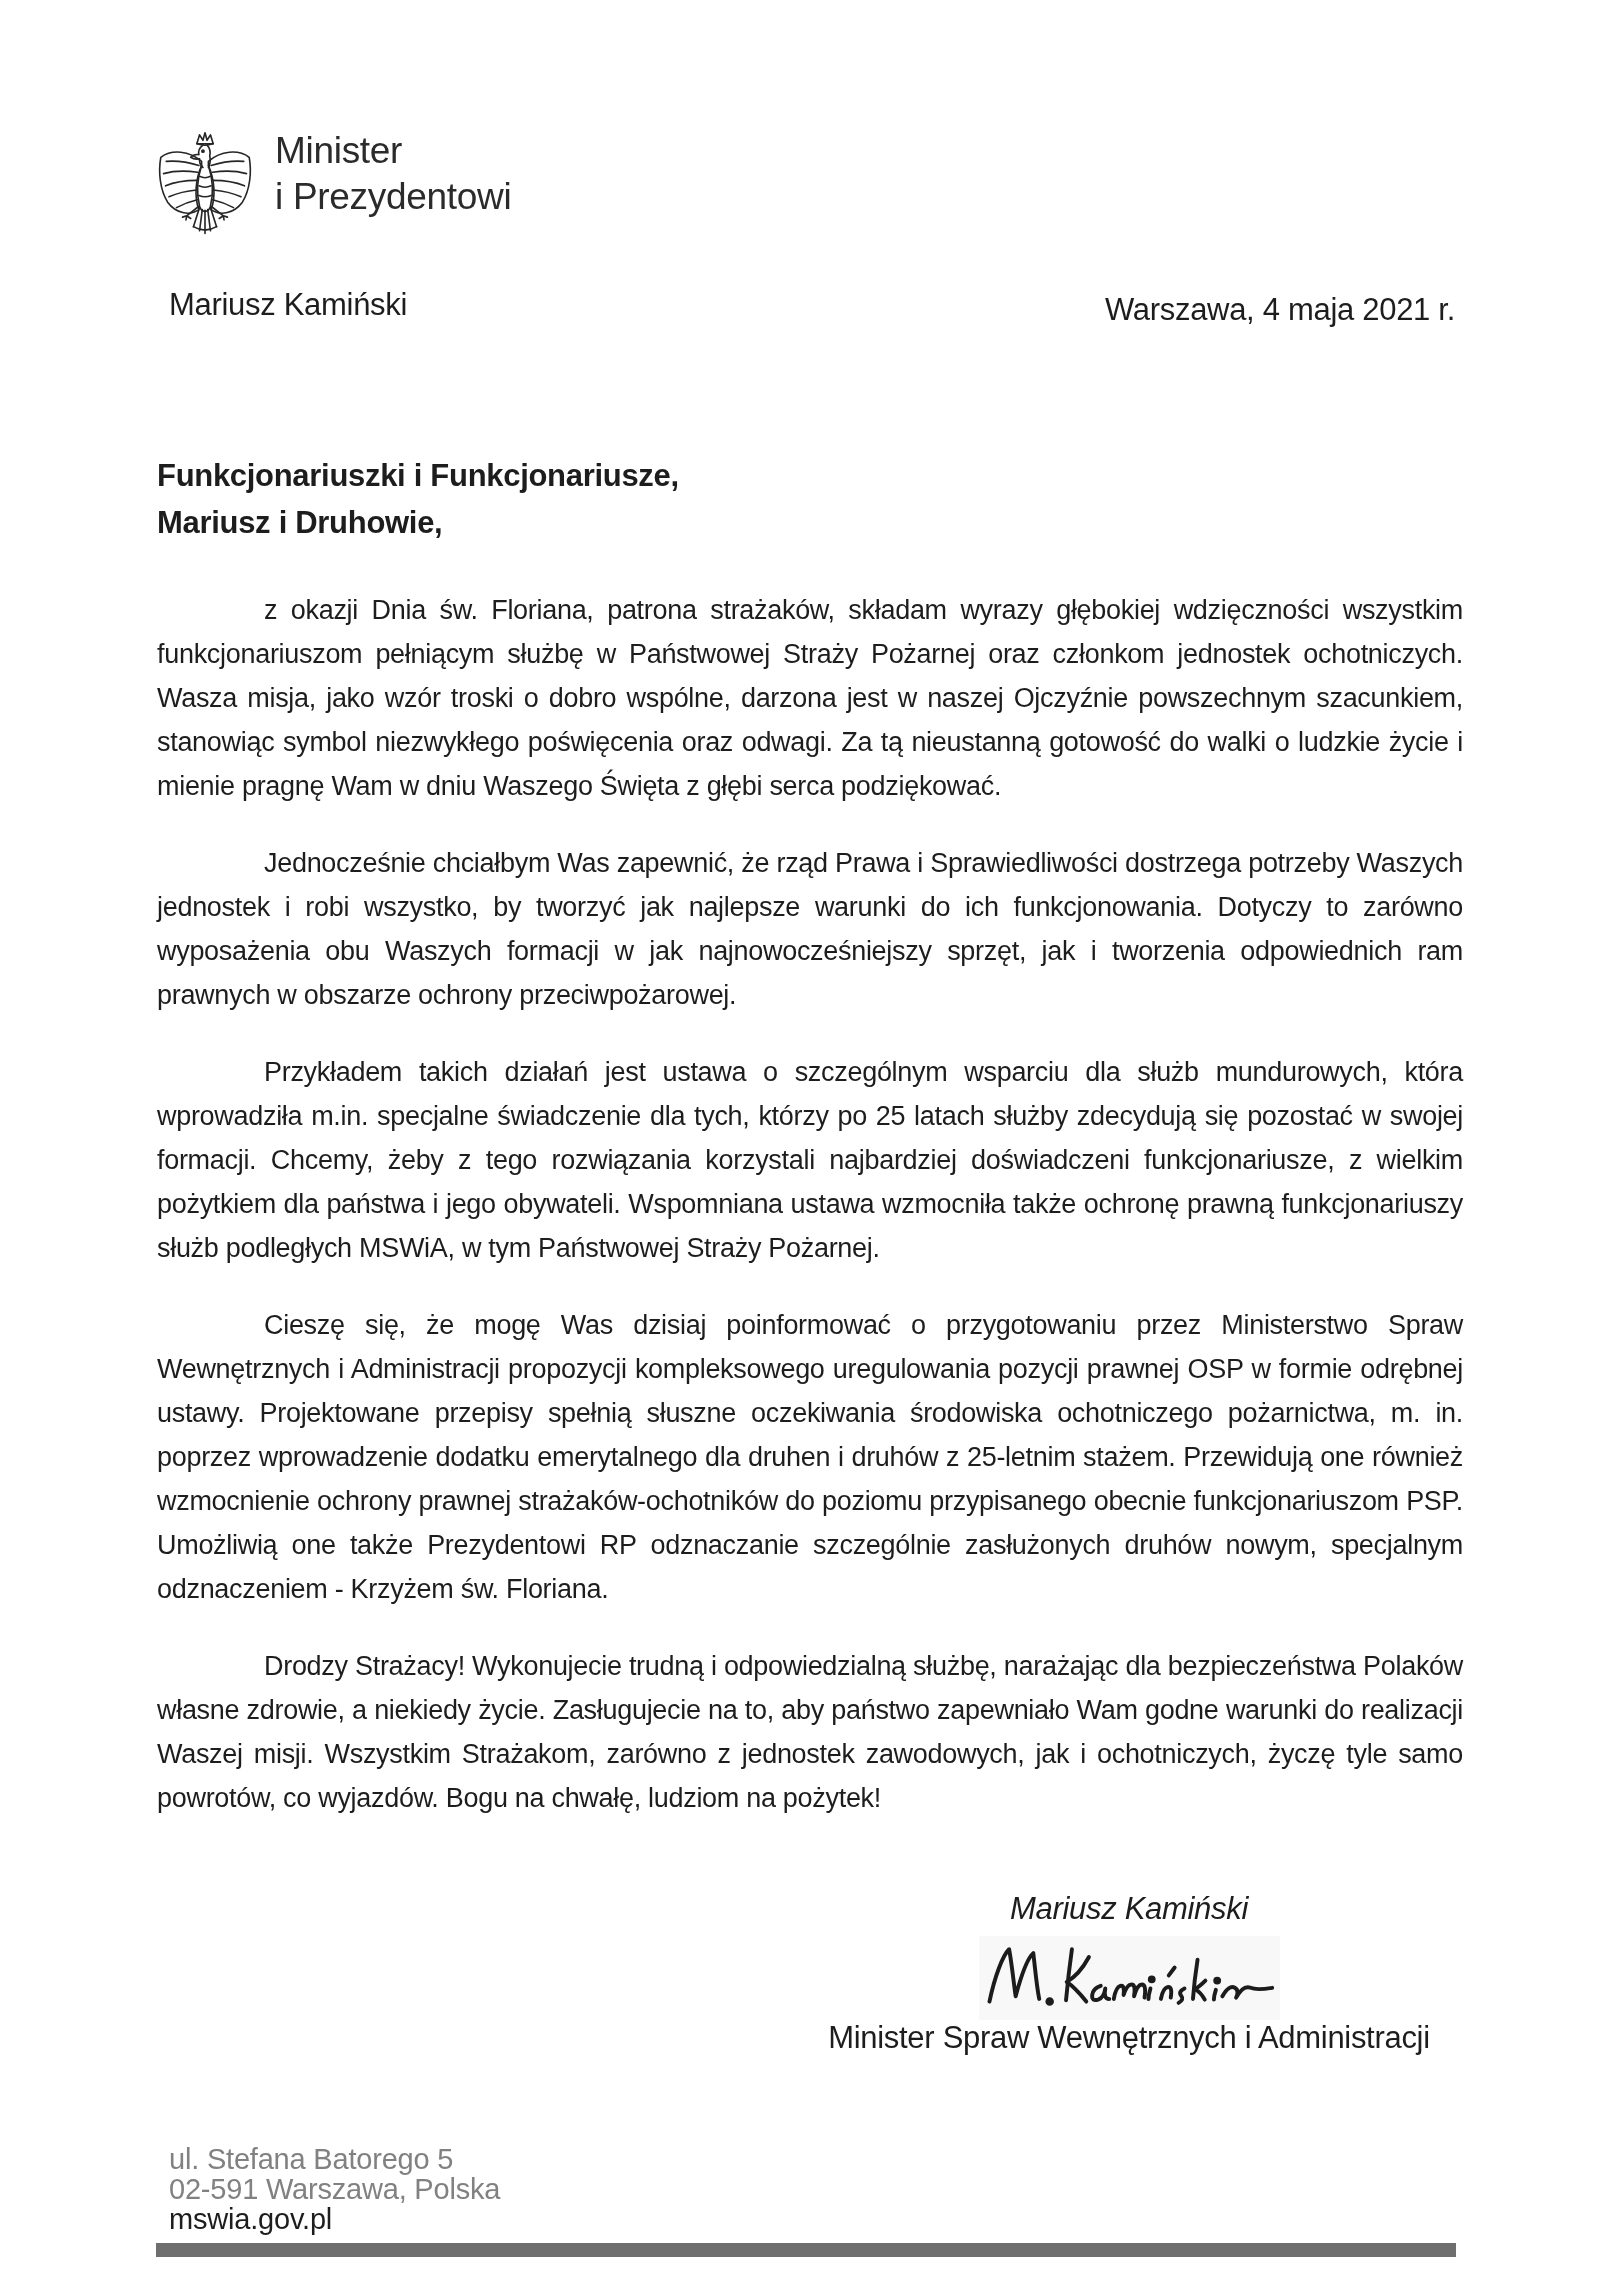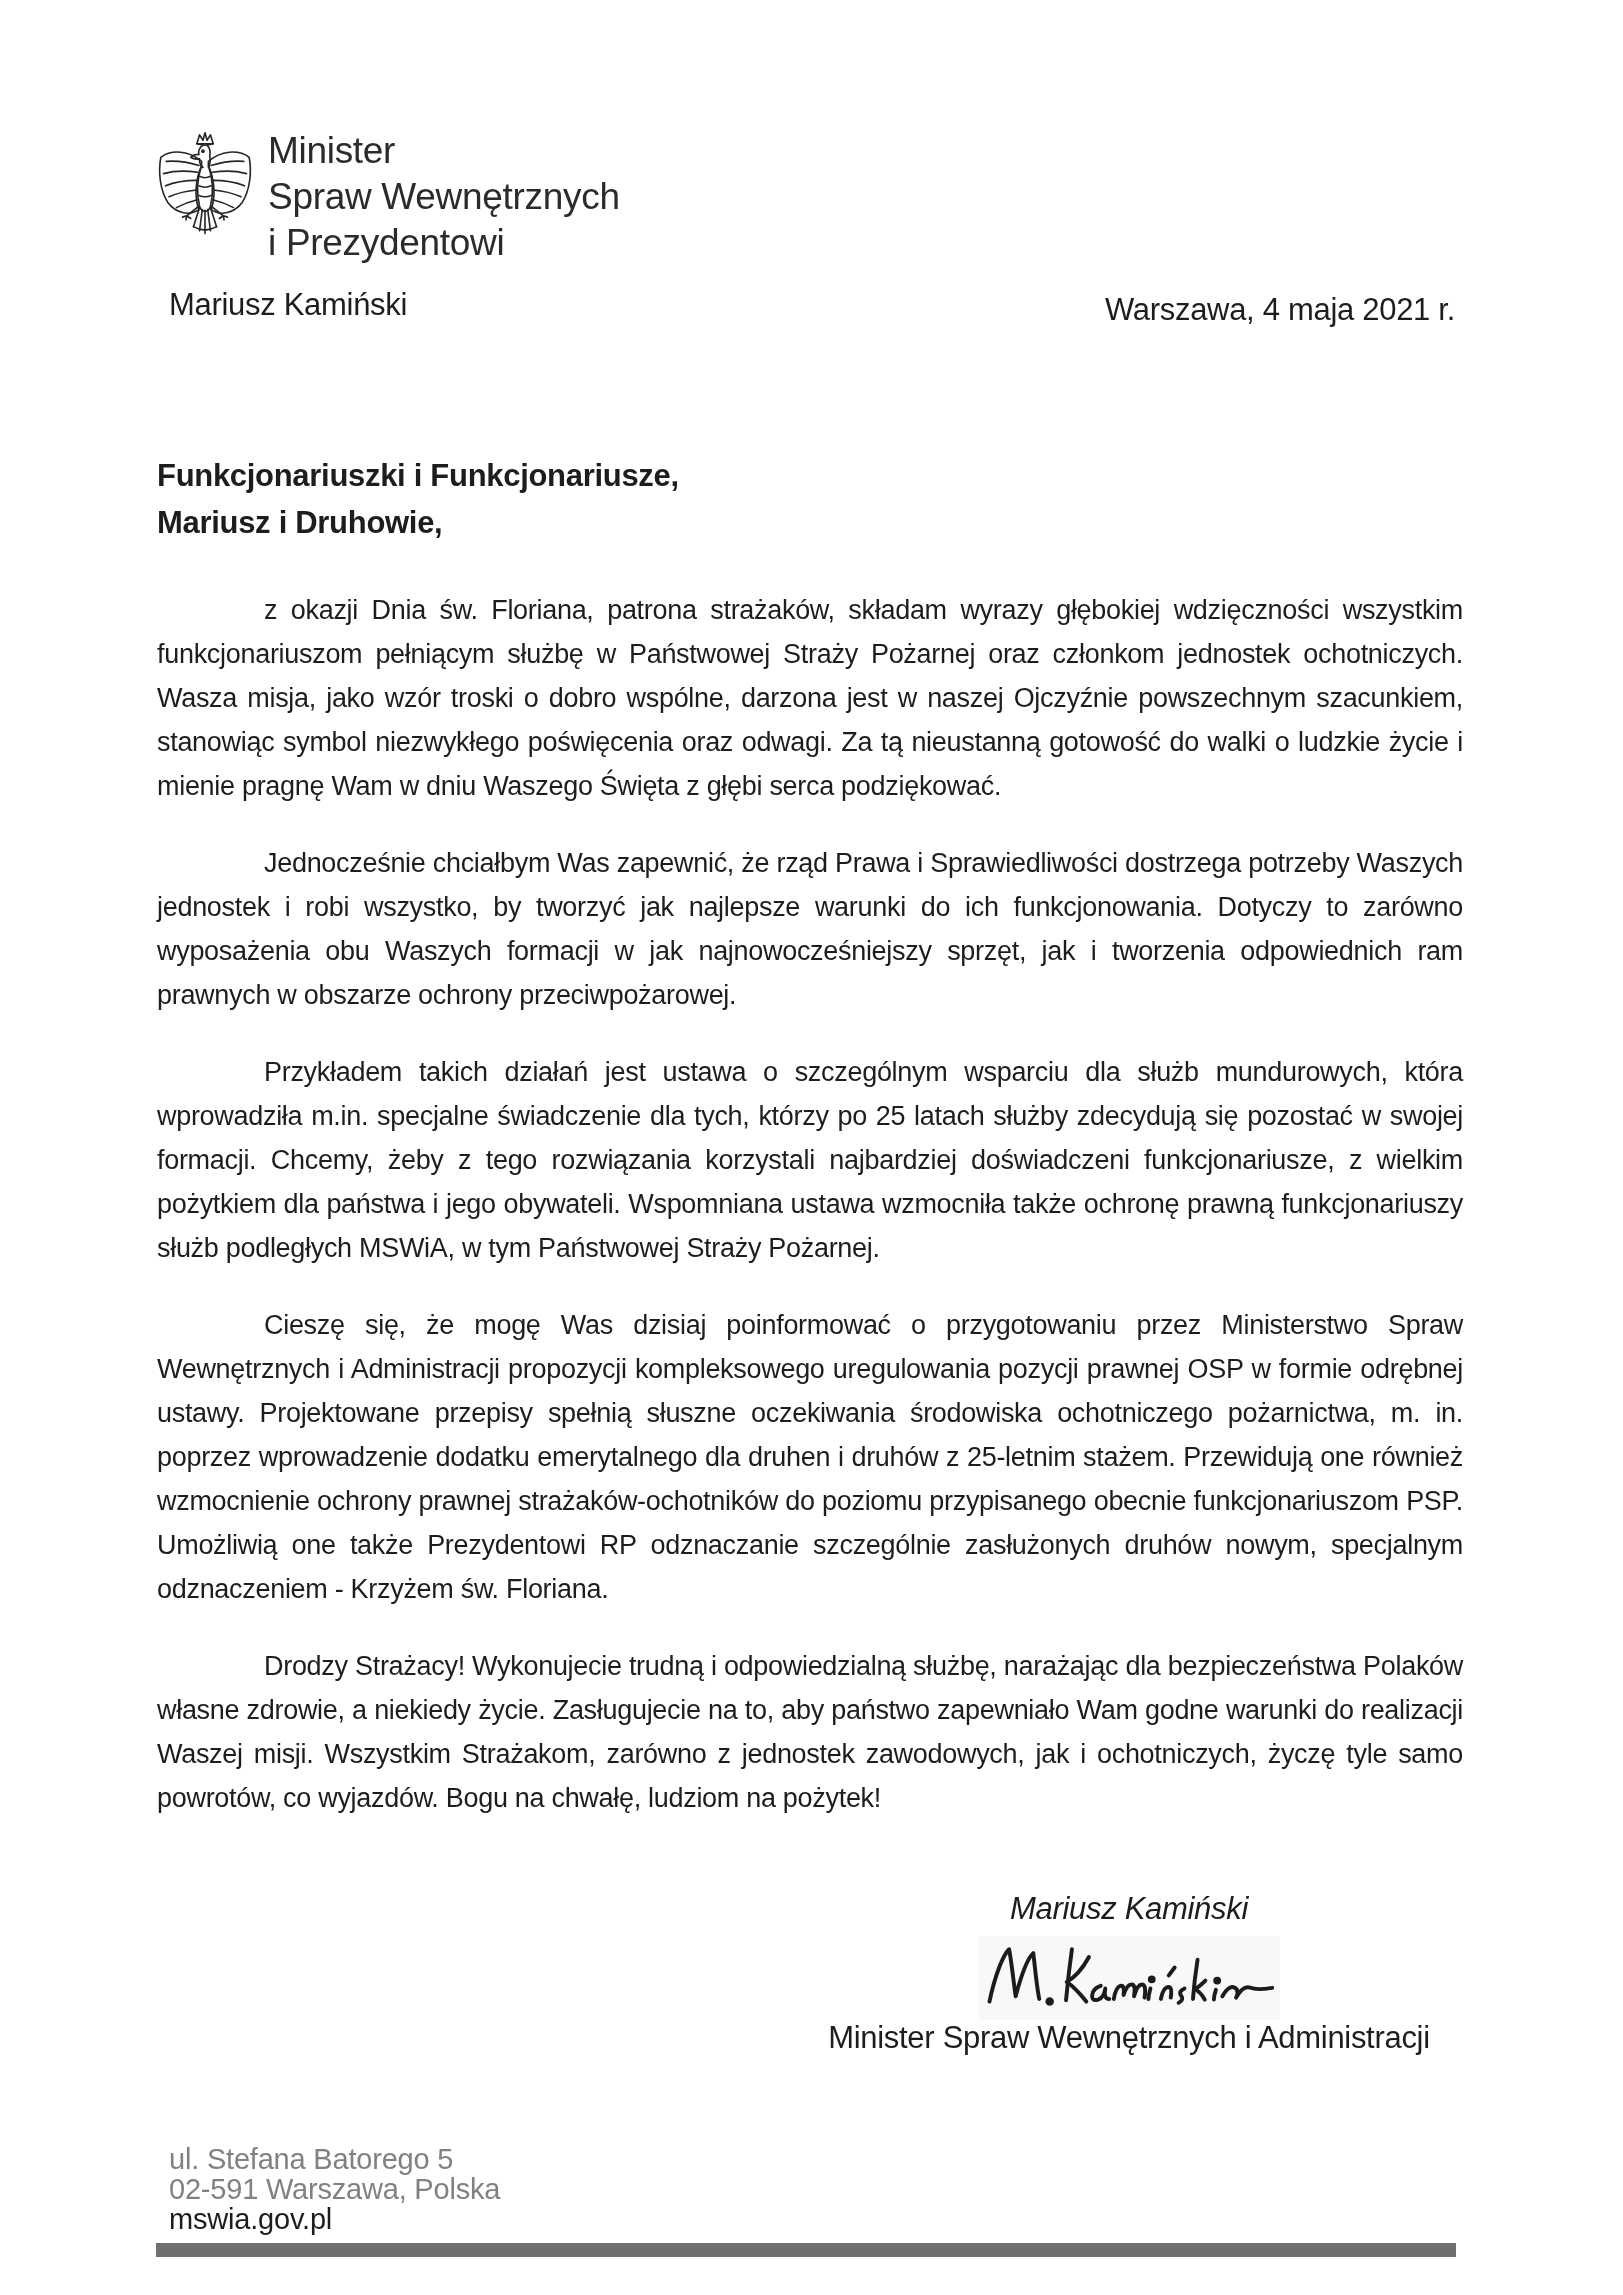--- a/index.html
+++ b/index.html
@@ -12,21 +12,21 @@
     color:#1d1d1d;
     overflow:hidden;
     margin:0 auto;
   }
   
   .emblem {
     position:absolute; left:154px; top:128px;
     width:102px; height:113px;
   }
   .ministry-name {
-    position:absolute; left:268px; top:128px;
+    position:absolute; left:275px; top:128px;
     font-size:37px; line-height:46px; letter-spacing:-0.3px;
     color:#2b2b2b; font-weight:400;
   }
   .sender-name {
     position:absolute; left:169px; top:287px;
     font-size:31px; letter-spacing:-0.3px;
   }
   .dateline {
     position:absolute; right:168px; top:292px;
     font-size:31px; letter-spacing:-0.3px;
@@ -100,21 +100,20 @@
 
     <path d="M66 112 L48 126 M48 126 l-6 2 M48 126 l-1 6 M48 126 l6 4"></path>
     <path d="M84 112 L102 126 M102 126 l6 2 M102 126 l1 6 M102 126 l-6 4"></path>
 
     <path d="M67 114 L58 142 M71 117 L67 148 M75 118 L75 152 M79 117 L83 148 M83 114 L92 142"></path>
     <path d="M58 142 Q75 152 92 142"></path>
   </svg>
 
   <div class="ministry-name">
     <div>Minister</div>
-    <div>Spraw Wewnętrznych</div>
     <div>i Prezydentowi</div>
   </div>
 
   <div class="sender-name">Mariusz Kamiński</div>
   <div class="dateline">Warszawa, 4 maja 2021 r.</div>
 
   <div class="salutation">
     <div>Funkcjonariuszki i Funkcjonariusze,</div>
     <div>Mariusz i Druhowie,</div>
   </div>

